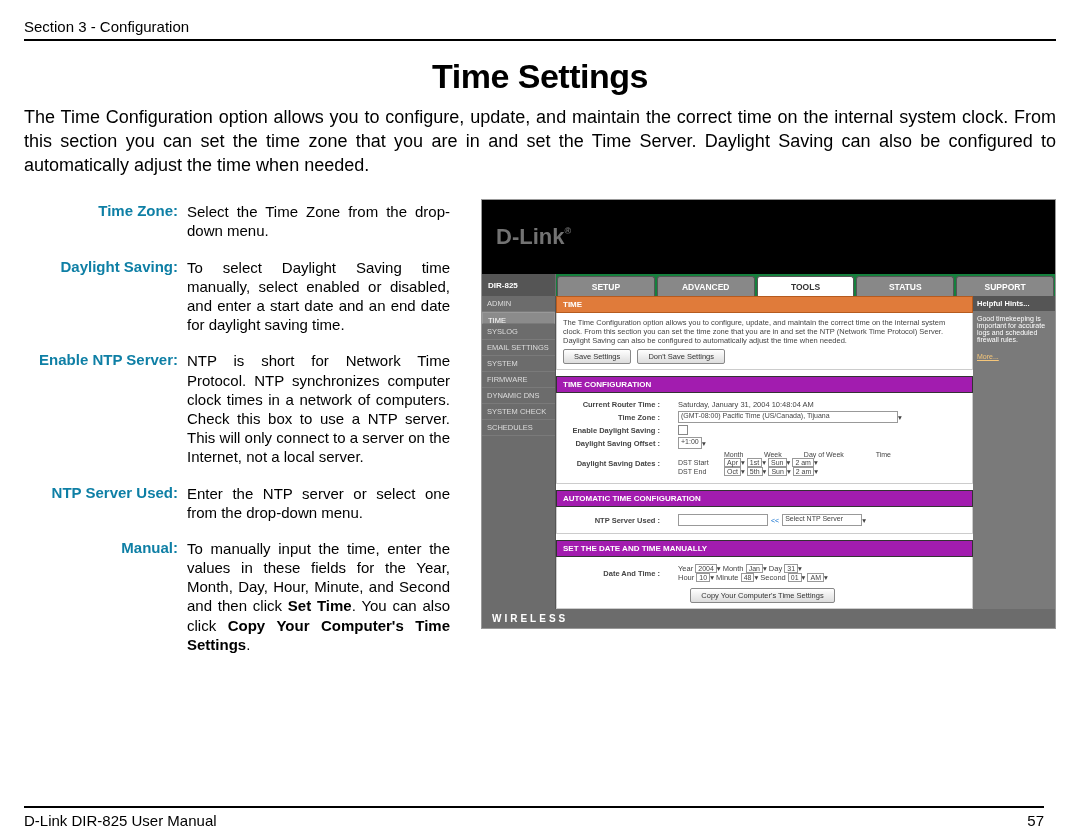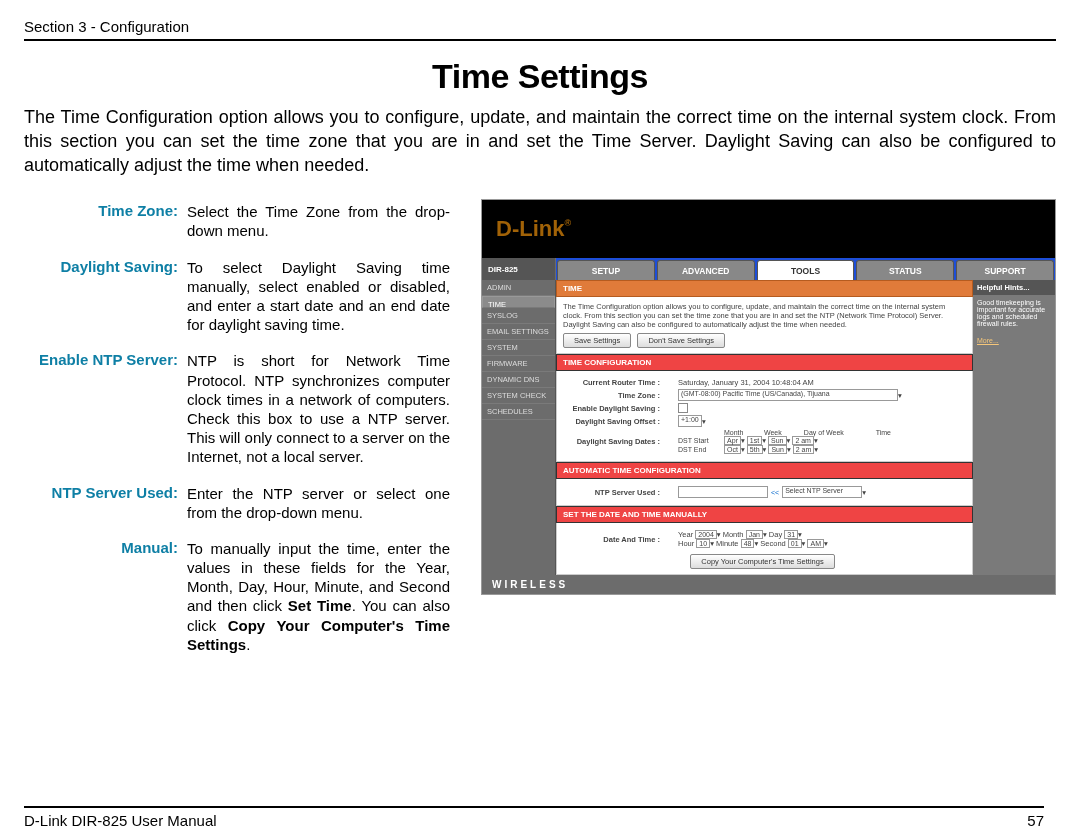--- a/index.html
+++ b/index.html
@@ -45,29 +45,29 @@
 
   
   .shot {
     border: 1px solid #999;
     width: 575px;
     font-family: Verdana, Arial, sans-serif;
     background: #6c6c6c;
   }
   .brandbar {
     background: #000;
-    color: #a16207;
-    padding: 16px 14px;
+    color: #737373;
+    padding: 24px 14px;
     font-size: 22px;
     font-weight: 700;
   }
   .brandbar span.reg { font-size: 9px; position: relative; top: -10px; }
   .navrow {
     display: flex;
-    background: #1d4ed8;
+    background: #15803d;
     height: 22px;
     align-items: stretch;
   }
   .navrow .model {
     width: 74px;
     background: #555;
     color: #fff;
     font-size: 8px;
     display: flex;
     align-items: center;
@@ -126,21 +126,21 @@
     border: 1px solid #b55b1f;
   }
   .panelbody {
     background: #fff;
     border: 1px solid #ccc;
     border-top: none;
     padding: 5px 6px;
     font-size: 7.5px;
     color: #444;
   }
-  .panelhead.blk { background: #ef4444; border-color: #333; }
+  .panelhead.blk { background: #a21caf; border-color: #333; margin-top: 6px; }
   .btn {
     display: inline-block;
     border: 1px solid #888;
     background: linear-gradient(#fff,#ddd);
     font-size: 7.5px;
     padding: 2px 10px;
     border-radius: 2px;
     color: #333;
     margin: 4px 4px 0 0;
   }

